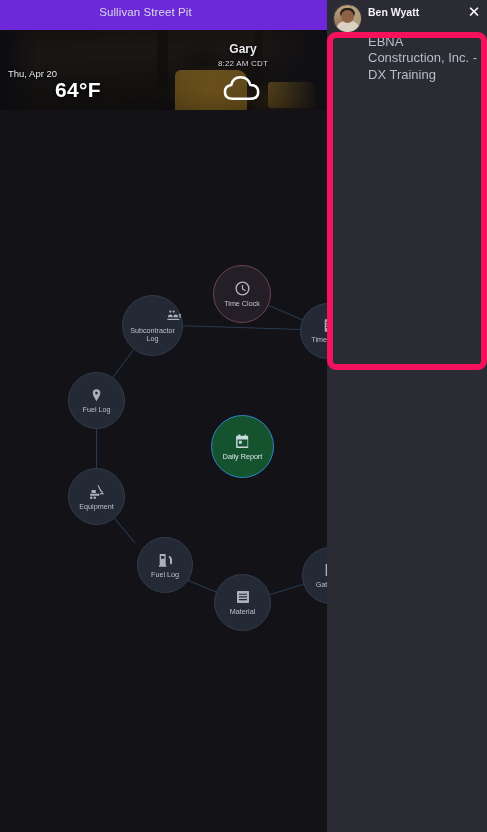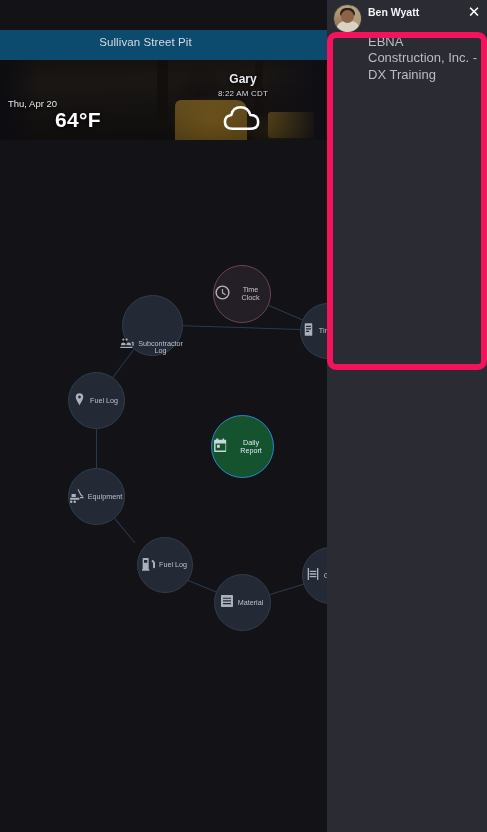--- a/index.html
+++ b/index.html
@@ -7,21 +7,21 @@
     width:487px; height:832px;
     background:#16161c;
     font-family:"Liberation Sans", sans-serif;
     overflow:hidden;
   }
   #app { position:relative; width:487px; height:832px; background:#16161c; }
 
   
   #main-area { position:absolute; left:0; top:0; width:331px; height:832px; background:#121217; overflow:hidden; }
 
-  #topbar { position:relative; height:30px; background:#0c4a6e;margin-top:30px; }
+  #topbar { position:relative; height:30px; background:#6d28d9; }
   #project-title {
     position:absolute; left:0; right:0; top:6px;
     text-align:center; color:#d8dae2; font-size:11.5px; letter-spacing:.1px;
     padding-right:40px;
   }
 
   
   #hero { position:relative; height:80px; overflow:hidden; background:#1a140e; }
   .hero-bg {
     position:absolute; inset:0;
@@ -53,21 +53,21 @@
   #weather-date { position:absolute; left:8px; top:38px; color:#e6e8ee; font-size:9.5px; text-shadow:0 1px 3px #000; }
   #weather-temp { position:absolute; left:7px; top:48px; color:#ffffff; font-size:21px; font-weight:700; text-shadow:0 1px 4px #000; letter-spacing:.3px;margin-left:48px;}
   #gary-name { position:absolute; left:195px; top:12px; width:96px; text-align:center; color:#e9ebf1; font-size:12px; font-weight:700; text-shadow:0 1px 4px #000;}
   #gary-time { position:absolute; left:195px; top:29px; width:96px; text-align:center; color:#d5d8e0; font-size:8px; text-shadow:0 1px 3px #000; letter-spacing:.2px;}
   #cloud-icon { position:absolute; left:222px; top:42px; width:43px; height:30px; }
 
   
   #wheel { position:absolute; left:0; top:110px; width:331px; height:600px; }
   .node {
     position:absolute; border-radius:50%;
-    display:flex; flex-direction:row; align-items:center; justify-content:center;
+    display:flex; flex-direction:column; align-items:center; justify-content:center;
     text-align:center; line-height:1.05;
     color:#b9c0cc; font-size:7.2px;
     background:#232a36; border:1px solid #323c4c;
   }
   .node .nicon { display:block; margin-bottom:3px; opacity:.9; }
   .node .nlabel { padding:0 3px; }
   .node.primary { background:#14532d; border-color:#2f85cb; color:#dde8f4; }
   .node.alert { background:#241f26; border-color:#6d4450; color:#c8c2c8; }
 
   .link { position:absolute; border-top:1px solid #2c4358; transform-origin:0 0; opacity:.85; }

